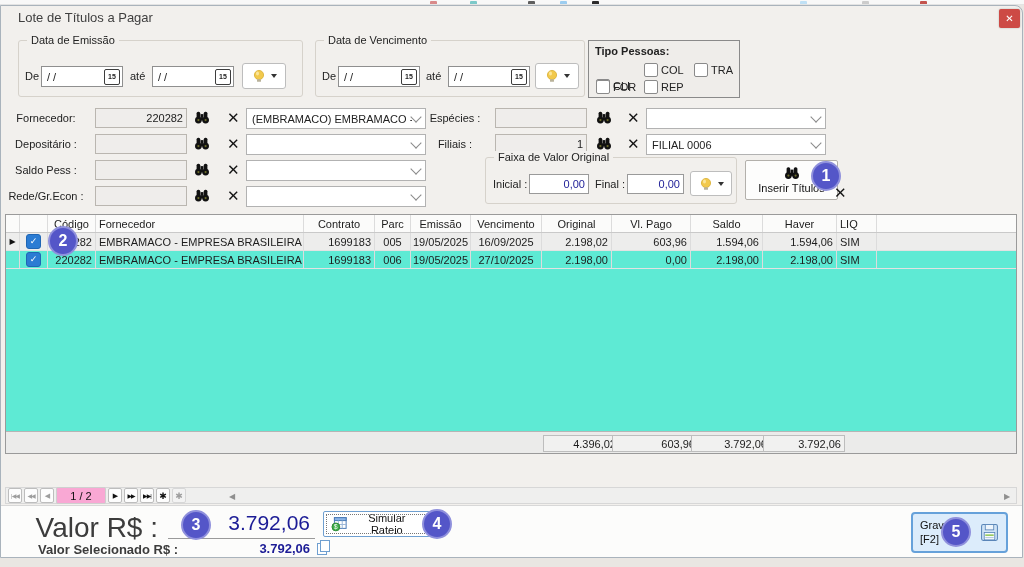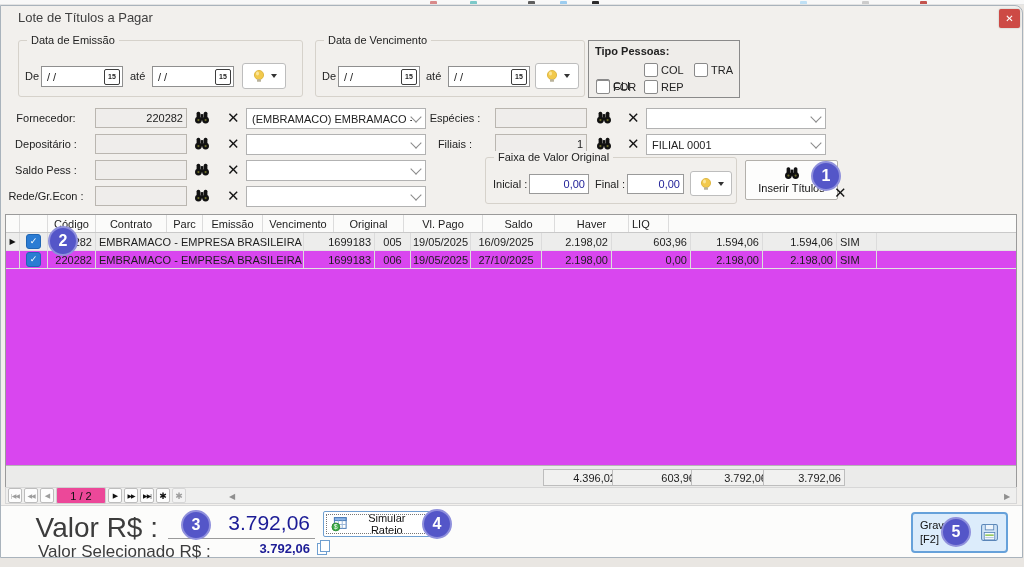--- a/index.html
+++ b/index.html
@@ -36,21 +36,21 @@
   .chev{width:7px;height:7px;border-right:1.5px solid #8a8a8a;border-bottom:1.5px solid #8a8a8a;
         transform:rotate(45deg);margin-top:-4px;flex:none}
   .iconbtn{display:flex;align-items:center;justify-content:center;cursor:pointer;background:transparent;border:none;padding:0}
   .xdel{font-size:15px;font-weight:700;color:#141414;line-height:1;cursor:pointer}
   .bulbbtn{border:1px solid #bdbdbd;background:#fff;border-radius:3px;display:flex;
            align-items:center;justify-content:center;gap:5px;cursor:pointer}
   .caret{width:0;height:0;border-left:3.5px solid transparent;border-right:3.5px solid transparent;border-top:4px solid #333}
   .cb{width:12px;height:12px;border:1px solid #8a8a8a;background:#fff;border-radius:2px;flex:none;cursor:pointer}
   .cbrow{display:flex;align-items:center;gap:3px}
   
-  .grid{left:5px;top:214px;width:1012px;height:274px;background:#d946ef;border:1px solid #9a9a9a}
+  .grid{left:5px;top:214px;width:1012px;height:240px;background:#5eead4;border:1px solid #9a9a9a}
   .grow{display:flex;height:17px;border-bottom:1px solid #e2e2e2}
   .ghead{background:#fbfbfa;border-bottom:1px solid #c9c9c9}
   .sel{background:#ededec}
   .cell{border-right:1px solid #dcdcdc;height:100%;display:flex;align-items:center;
         font-size:11px;color:#1c1c1c;overflow:hidden;white-space:nowrap;flex:none;box-sizing:border-box;padding:0 3px}
   .cl{justify-content:flex-start}.cr{justify-content:flex-end}.cc{justify-content:center}
   .gc0{width:14px}.gc1{width:28px}.gc2{width:48px}.gc3{width:208px}.gc4{width:71px}.gc5{width:36px}
   .gc6{width:60px}.gc7{width:71px}.gc8{width:70px}.gc9{width:79px}.gc10{width:72px}.gc11{width:74px}.gc12{width:40px}
   .gfill{flex:1;border-right:none}
   .gcheck{width:13px;height:13px;background:#2b7cd3;border:1px solid #1f66b4;border-radius:3px;color:#fff;
@@ -59,29 +59,29 @@
   .totband{position:absolute;left:0;right:0;bottom:0;height:21px;background:#ebebea;border-top:1px solid #b5b5b5}
   .totbox{position:absolute;top:3px;height:15px;background:#f1f1f0;border:1px solid #bdbdbd;
           font-size:11px;color:#1c1c1c;display:flex;align-items:center;justify-content:flex-end;padding:0 3px}
   
   .navrow{left:5px;top:487px;width:1012px;height:17px;background:#efefee;border:1px solid #d7d7d7;
           display:flex;align-items:center;gap:2px;padding-left:2px}
   .navb{width:14px;height:15px;background:#fdfdfd;border:1px solid #bdbdbd;border-radius:2px;
         display:flex;align-items:center;justify-content:center;font-size:6px;color:#111;
         letter-spacing:-1px;cursor:pointer;flex:none;padding:0}
   .navb.dis{color:#9e9e9e}
-  .navlabel{width:48px;height:15px;background:#ec4899;border:1px solid #cfcfcf;border-radius:2px;
+  .navlabel{width:48px;height:15px;background:#f9a8d4;border:1px solid #cfcfcf;border-radius:2px;
             font-size:11px;color:#111;display:flex;align-items:center;justify-content:center;flex:none}
   .scrarr{position:absolute;font-size:8px;color:#8f8f8f;cursor:pointer}
   
   .footer{left:1px;top:505px;width:1021px;height:52px;background:#fcfcfb;border-top:1px solid #d8d8d8}
   .bigval{font-size:21px;color:#1c1c96}
   .biglbl{font-size:28px;color:#3c3c3c}
   .selval{font-size:13px;font-weight:700;color:#1c1c96}
-  .sellbl{font-size:17px;font-weight:400;color:#3c3c3c}
+  .sellbl{font-size:13px;font-weight:700;color:#3c3c3c}
   .simbtn{background:#fff;border:1px solid #6f9fd0;border-radius:2px;outline:1px dotted #777;outline-offset:-4px;
           display:flex;align-items:center;gap:5px;padding:0 7px;font-size:11px;color:#111;cursor:pointer}
   .gravbtn{background:#dcecfb;border:2px solid #66a1da;border-radius:4px;display:flex;align-items:center;
            padding:0 7px;font-size:11px;color:#111;cursor:pointer}
   .copyic span{position:absolute;width:8px;height:10px;border:1px solid #6f9fd0;background:#fff}
   
   .badge{width:30px;height:30px;border-radius:50%;background:#5456c8;border:2px solid #8f90dc;color:#fff;
          font-size:16px;font-weight:700;display:flex;align-items:center;justify-content:center;z-index:30}
   .sliver{left:0;top:0;width:1024px;height:5px;background:#f8f8f8;border-bottom:1px solid #e3e3e3;overflow:hidden}
   .sliver span{position:absolute;top:1px;height:4px;width:7px;border-radius:1px}
@@ -283,21 +283,21 @@
     <circle cx="4.4" cy="9.6" r="3.4" fill="#111"></circle>
       <circle cx="11.6" cy="9.6" r="3.4" fill="#111"></circle>
     <rect x="6.5" y="3.6" width="3" height="3.6" fill="#111"></rect>
       <circle cx="8" cy="8.2" r="1.8" fill="#111"></circle>
     <circle cx="4.4" cy="9.6" r="1.1" fill="#6b6b2a"></circle>
       <circle cx="11.6" cy="9.6" r="1.1" fill="#6b6b2a"></circle>
   </svg>
 </button>
 <div class="abs xdel" style="left:627px;top:136px"><span>✕</span></div>
 <div class="abs combo" style="left:646px;top:134px;width:180px;height:21px">
-  <span class="ctext">FILIAL 0001</span>
+  <span class="ctext">FILIAL 0006</span>
   <span class="chev"></span>
 </div>
 
 <div class="abs grp" style="left:485px;top:157px;width:252px;height:47px">
   <span class="leg">Faixa de Valor Original</span>
 </div>
 <div class="abs lbl" style="left:493px;top:178px">Inicial :</div>
 <input class="abs inp num bluev" style="left: 529px; top: 174px; width: 60px; height: 20px;" value="0,00">
 <div class="abs lbl" style="left:595px;top:178px">Final :</div>
 <input class="abs inp num bluev" style="left: 627px; top: 174px; width: 57px; height: 20px;" value="0,00">
@@ -323,20 +323,21 @@
   </svg>
   <span style="font-size:11px;color:#111">Inserir Títulos</span>
 </button>
 <div class="abs xdel" style="left:834px;top:185px;z-index:31"><span>✕</span></div>
 
 <div class="abs grid">
   <div class="grow ghead">
     <span class="cell gc0"></span>
     <span class="cell gc1"></span>
     <span class="cell gc2 cc">Código</span>
+    <span class="cell gc3 cl">Fornecedor</span>
     <span class="cell gc4 cc">Contrato</span>
     <span class="cell gc5 cc">Parc</span>
     <span class="cell gc6 cc">Emissão</span>
     <span class="cell gc7 cc">Vencimento</span>
     <span class="cell gc8 cc">Original</span>
     <span class="cell gc9 cc">Vl. Pago</span>
     <span class="cell gc10 cc">Saldo</span>
     <span class="cell gc11 cc">Haver</span>
     <span class="cell gc12 cl">LIQ</span>
     <span class="cell gfill"></span>

